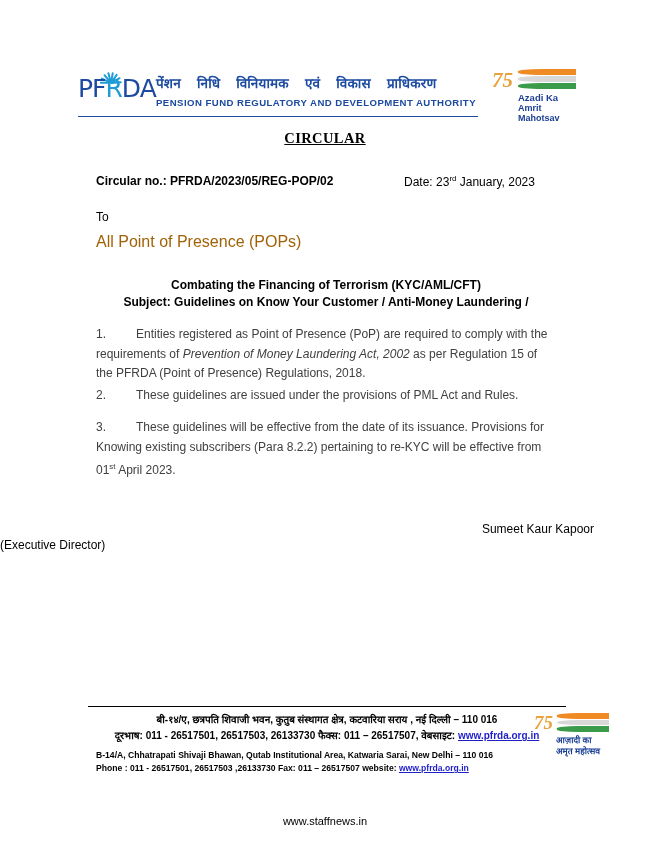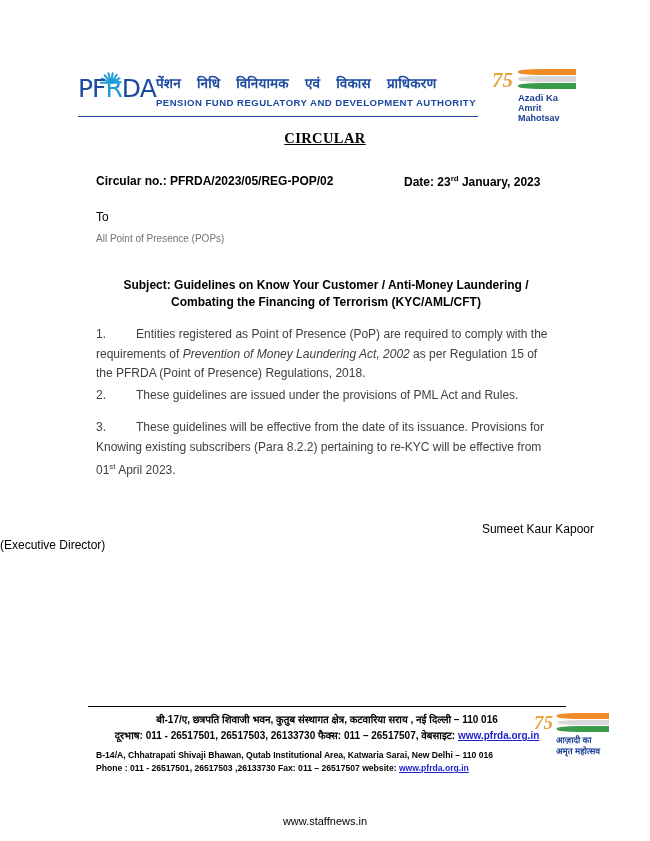--- a/index.html
+++ b/index.html
@@ -177,36 +177,36 @@
     top: 174px;
     font-size: 12px;
     font-weight: bold;
     color: #000;
   }
   .circ-date {
     position: absolute;
     left: 404px;
     top: 174px;
     font-size: 12px;
-    font-weight: bold;
+    font-weight: normal;
     color: #000;
   }
   .to-label {
     position: absolute;
     left: 96px;
     top: 210px;
     font-size: 12px;
     color: #000;
   }
   .to-addr {
     position: absolute;
     left: 96px;
     top: 233px;
-    font-size: 10px;
-    color: #737373;
+    font-size: 16px;
+    color: #a16207;
   }
   .subject {
     position: absolute;
     left: 96px;
     top: 277px;
     width: 460px;
     text-align: center;
     font-size: 12px;
     font-weight: bold;
     line-height: 17px;
@@ -399,41 +399,41 @@
 
     <div class="doc-title">CIRCULAR</div>
 
     <div class="circ-no">Circular no.: PFRDA/2023/05/REG-POP/02</div>
     <div class="circ-date"><span>Date: 23</span><sup>rd</sup><span> January, 2023</span></div>
 
     <div class="to-label">To</div>
     <div class="to-addr">All Point of Presence (POPs)</div>
 
     <div class="subject">
+      <div>Combating the Financing of Terrorism (KYC/AML/CFT)</div>
       <div>Subject: Guidelines on Know Your Customer / Anti-Money Laundering /</div>
-      <div>Combating the Financing of Terrorism (KYC/AML/CFT)</div>
     </div>
 
     <div class="para p1">
       <span class="num">1.</span><span>Entities registered as Point of Presence (PoP) are required to comply with the requirements of </span><i class="ital">Prevention of Money Laundering Act, 2002</i><span> as per Regulation 15 of the PFRDA (Point of Presence) Regulations, 2018.</span>
     </div>
 
     <div class="para p2">
       <span class="num">2.</span><span>These guidelines are issued under the provisions of PML Act and Rules.</span>
     </div>
 
     <div class="para p3">
       <span class="num">3.</span><span>These guidelines will be effective from the date of its issuance. Provisions for Knowing existing subscribers (Para 8.2.2) pertaining to re-KYC will be effective from 01</span><sup>st</sup><span> April 2023.</span>
     </div>
 
     <div class="sign1">Sumeet Kaur Kapoor</div>
     <div class="sign2">(Executive Director)</div>
 
     <div class="footer-rule"></div>
-    <div class="footer-hindi1">बी-17/ए, छत्रपति शिवाजी भवन, कुतुब संस्थागत क्षेत्र, कटवारिया सराय , नई दिल्ली – 110 016</div>
+    <div class="footer-hindi1">बी-१४/ए, छत्रपति शिवाजी भवन, कुतुब संस्थागत क्षेत्र, कटवारिया सराय , नई दिल्ली – 110 016</div>
     <div class="footer-hindi2"><span>दूरभाष: 011 - 26517501, 26517503, 26133730 फैक्स: 011 – 26517507, वेबसाइट:</span> <a class="link" href="#">www.pfrda.org.in</a></div>
     <div class="footer-eng1">B-14/A, Chhatrapati Shivaji Bhawan, Qutab Institutional Area, Katwaria Sarai, New Delhi – 110 016</div>
     <div class="footer-eng2"><span>Phone : 011 - 26517501, 26517503 ,26133730  Fax: 011 – 26517507 website:</span> <a class="link" href="#">www.pfrda.org.in</a></div>
 
     <div class="footer-azadi">
       <div class="fa-75">75</div>
       <div class="fa-flag">
           <i></i>
           <i></i>
           <i></i>

